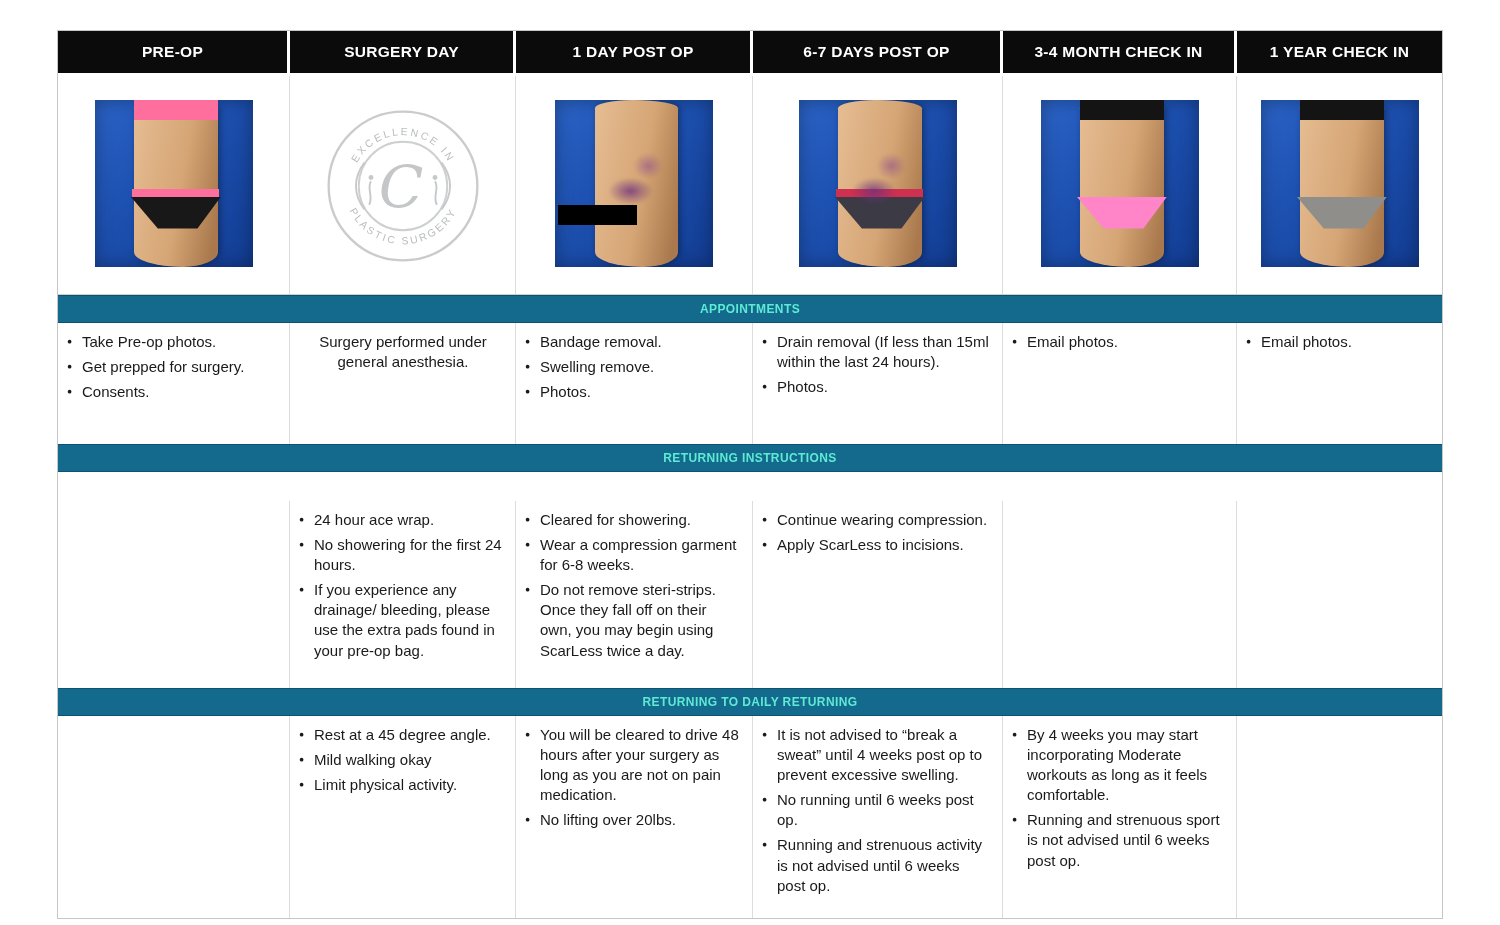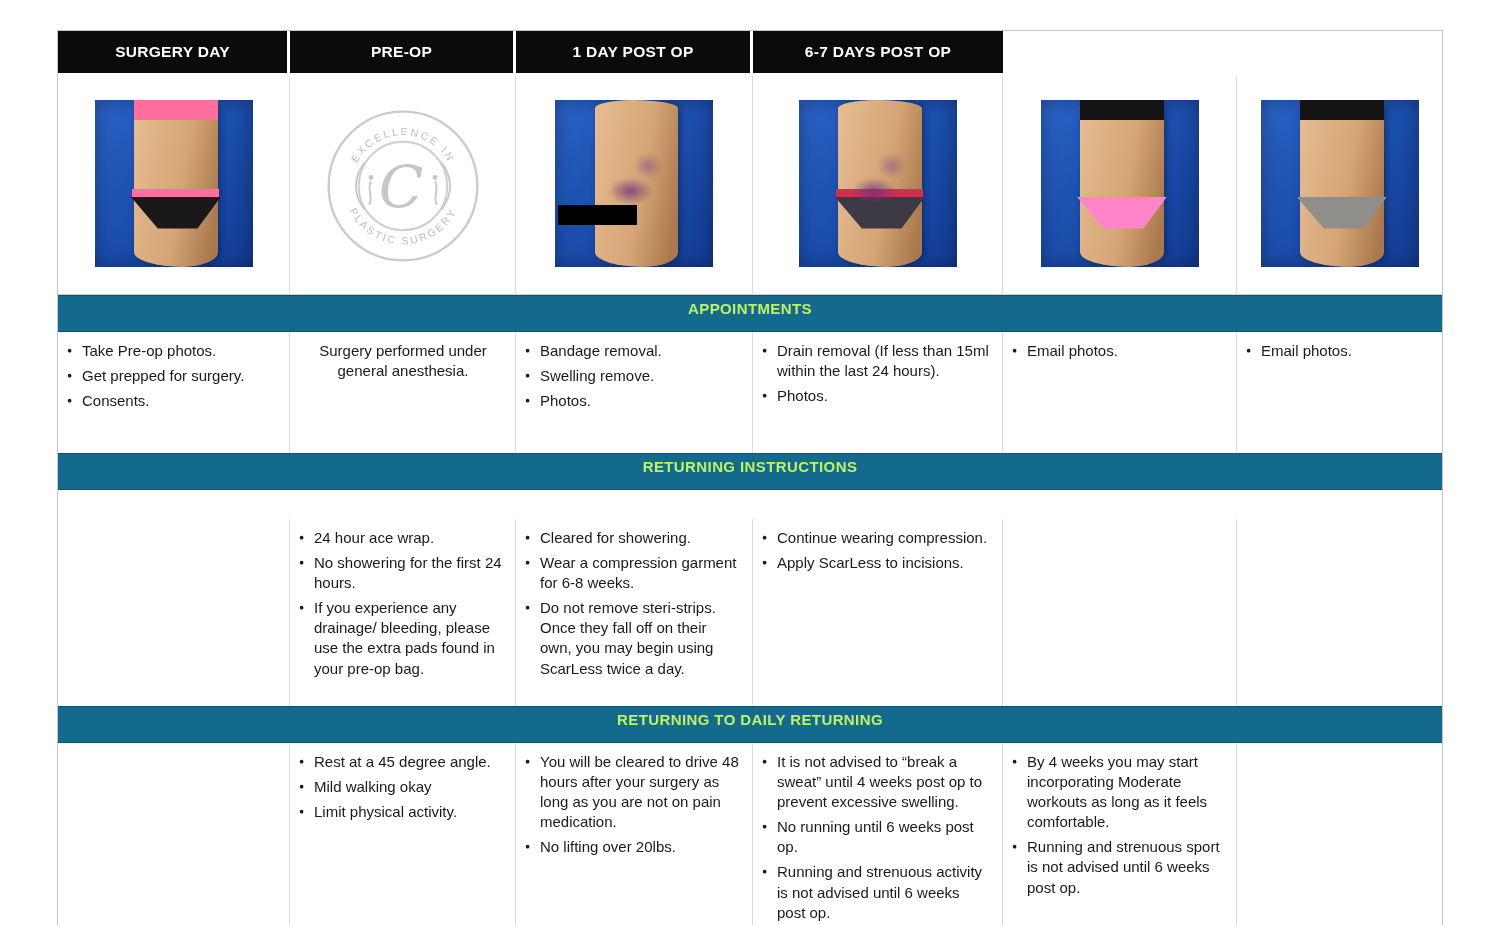--- a/index.html
+++ b/index.html
@@ -50,22 +50,22 @@
   .censor { position:absolute; left:2%; top:63%; width:50%; height:12%; background:#000; }
 
   
   .logo-cell { align-items:center; }
   .logo-svg { margin-top:2px; }
   .arc-text { fill:#b9bcbe; font-family:"Liberation Sans",sans-serif; font-size:11px; letter-spacing:2.6px; }
   .monogram-text { fill:#c4c6c8; font-family:"DejaVu Serif",serif; font-style:italic; font-size:62px; }
 
   
   .band {
-    background:#136a8c; color:#bef264; text-align:center; font-weight:bold;
-    font-size:15px; letter-spacing:.4px; height:37px; line-height:26px;
+    background:#136a8c; color:#5eead4; text-align:center; font-weight:bold;
+    font-size:12px; letter-spacing:.4px; height:28px; line-height:26px;
     border-top:1px solid #0d5270; border-bottom:1px solid #0d5270;
   }
 
   
   .content-row .cell { border-right:1px solid #dcdcdc; padding:9px 10px 8px 9px; font-size:15px; line-height:1.34; }
   .content-row .cell:last-child { border-right:none; }
   .appt-row { min-height:121px; border-bottom:0; }
   .aftercare-row { min-height:187px;margin-top:29px; }
   .daily-row { min-height:202px; }
 
@@ -73,24 +73,26 @@
   ul.bullets li { position:relative; padding-left:15px; margin-bottom:5px; }
   ul.bullets li::before { content:"\25CF"; position:absolute; left:0; top:4px; font-size:8.5px; }
   .plain-text { padding-left:2px;text-align:center; }
 </style>
 </head>
 <body>
 
 <div class="table-wrap">
 
   <div class="cols header-row">
+    <div class="hcell">PRE-OP</div>
     <div class="hcell">SURGERY DAY</div>
-    <div class="hcell">PRE-OP</div>
     <div class="hcell">1 DAY POST OP</div>
     <div class="hcell">6-7 DAYS POST OP</div>
+    <div class="hcell">3-4 MONTH CHECK IN</div>
+    <div class="hcell">1 YEAR CHECK IN</div>
   </div>
 
   <div class="cols photo-row">
 
     <div class="pcell">
       <div class="photo" aria-label="pre-op front-angle torso photo">
         <div class="torso"></div>
         <div class="g-top" style="background: rgb(255, 111, 158);"></div>
         <div class="g-waist" style="background: rgb(255, 111, 158);"></div>
         <div class="g-bottom" style="background: rgb(24, 24, 24);"></div>

